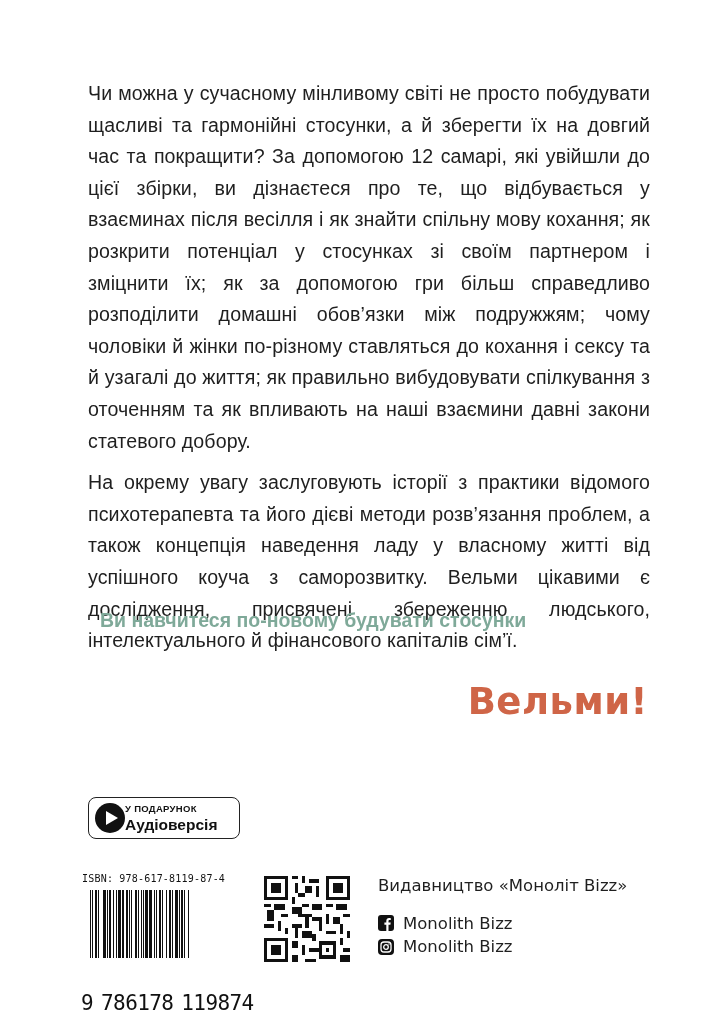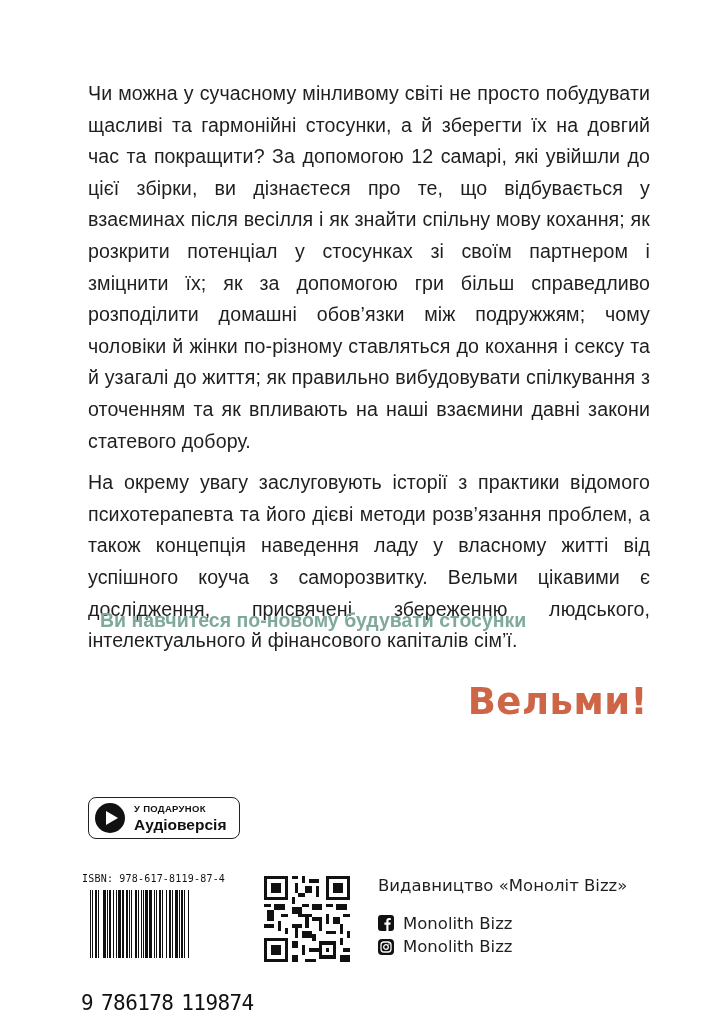--- a/index.html
+++ b/index.html
@@ -14,21 +14,21 @@
   .slogan { position: absolute; right: 70px; top: 680px; font-size: 37px; font-weight: bold;
             color: #cf6547; letter-spacing: 0.5px; font-family: "DejaVu Sans", sans-serif; }
   .audio-badge { position: absolute; left: 88px; top: 797px; width: 152px; height: 42px;
                  border: 1.6px solid #222; border-radius: 8px; box-sizing: border-box;
                  display: flex; align-items: center; padding-left: 6px; cursor: pointer; }
   .play-icon { width: 30px; height: 30px; border-radius: 50%; background: #111;
                position: relative; flex: none; }
   .play-icon::after { content: ""; position: absolute; left: 11px; top: 8px;
                       border-left: 12px solid #fff; border-top: 7px solid transparent;
                       border-bottom: 7px solid transparent; }
-  .badge-text { margin-left: 9px; line-height: 1; }
+  .badge-text { line-height: 1; }
   .badge-small { font-size: 9.5px; font-weight: bold; letter-spacing: 0.3px; color: #111; }
   .badge-big { font-size: 15.5px; font-weight: bold; color: #111; margin-top: 3px; }
   .isbn { position: absolute; left: 82px; top: 873px; width: 190px;
           font-family: "DejaVu Sans Mono", monospace; font-size: 10px; letter-spacing: 0.2px; color: #111; }
   .barcode { position: absolute; left: 90px; top: 890px; width: 178px; height: 68px;
              display: flex; align-items: stretch; }
   .barcode span { display: block; background: #111; height: 100%; }
   .barcode-digits { position: absolute; left: 80px; top: 993px; width: 192px; background: transparent;
                     font-family: "DejaVu Sans Mono", monospace; font-size: 21px; letter-spacing: -0.6px;
                     color: #111; line-height: 1; }

